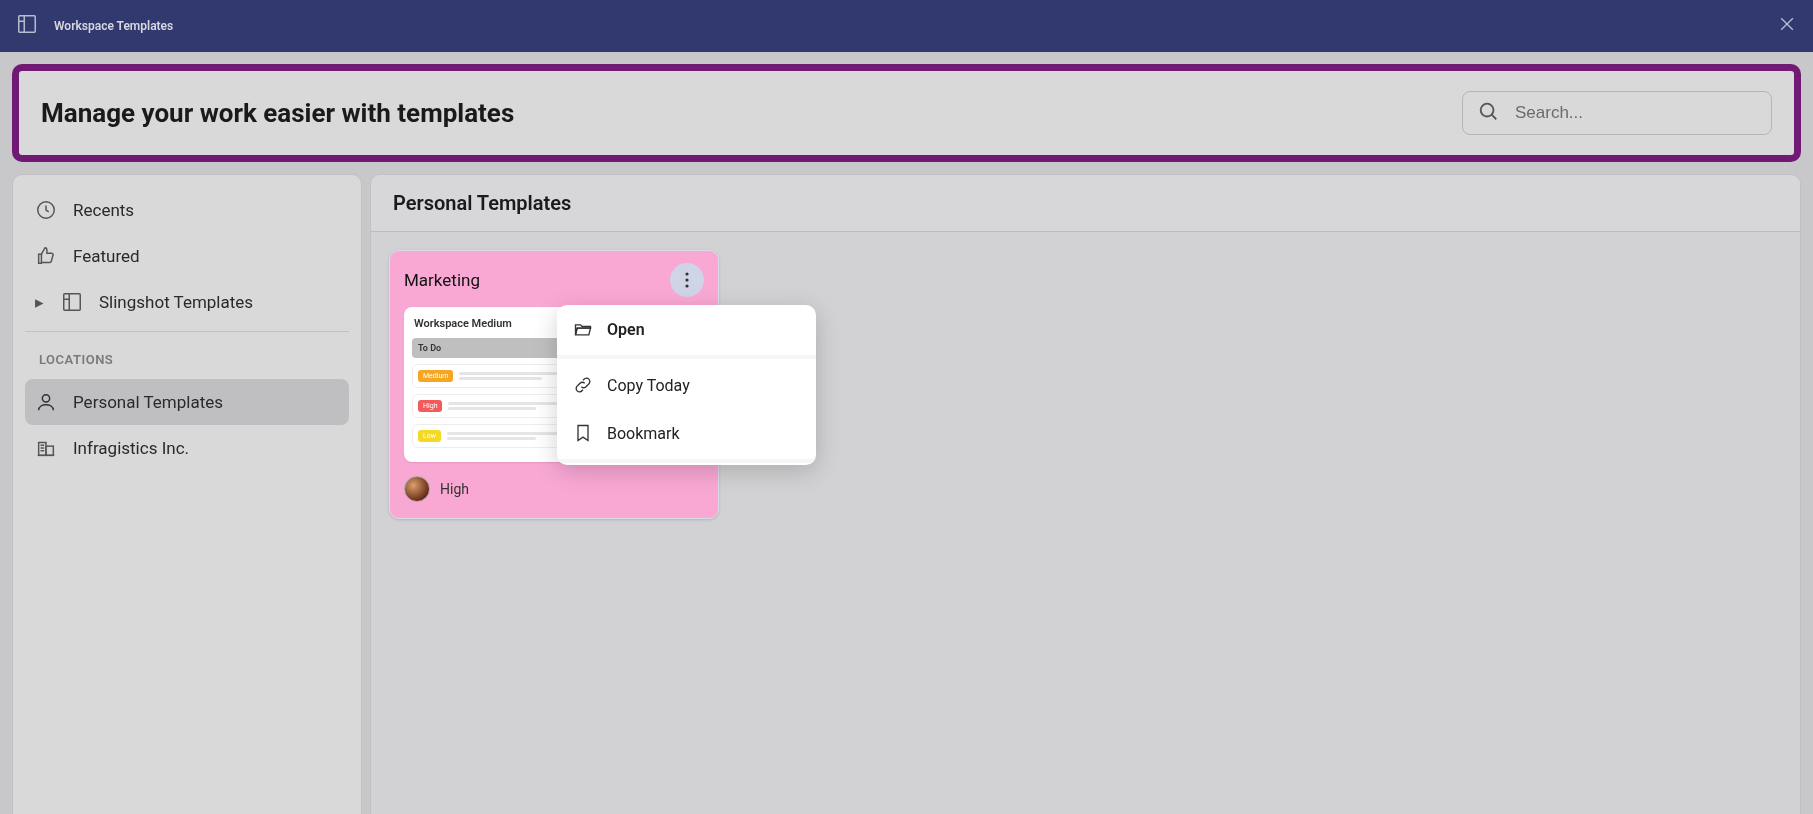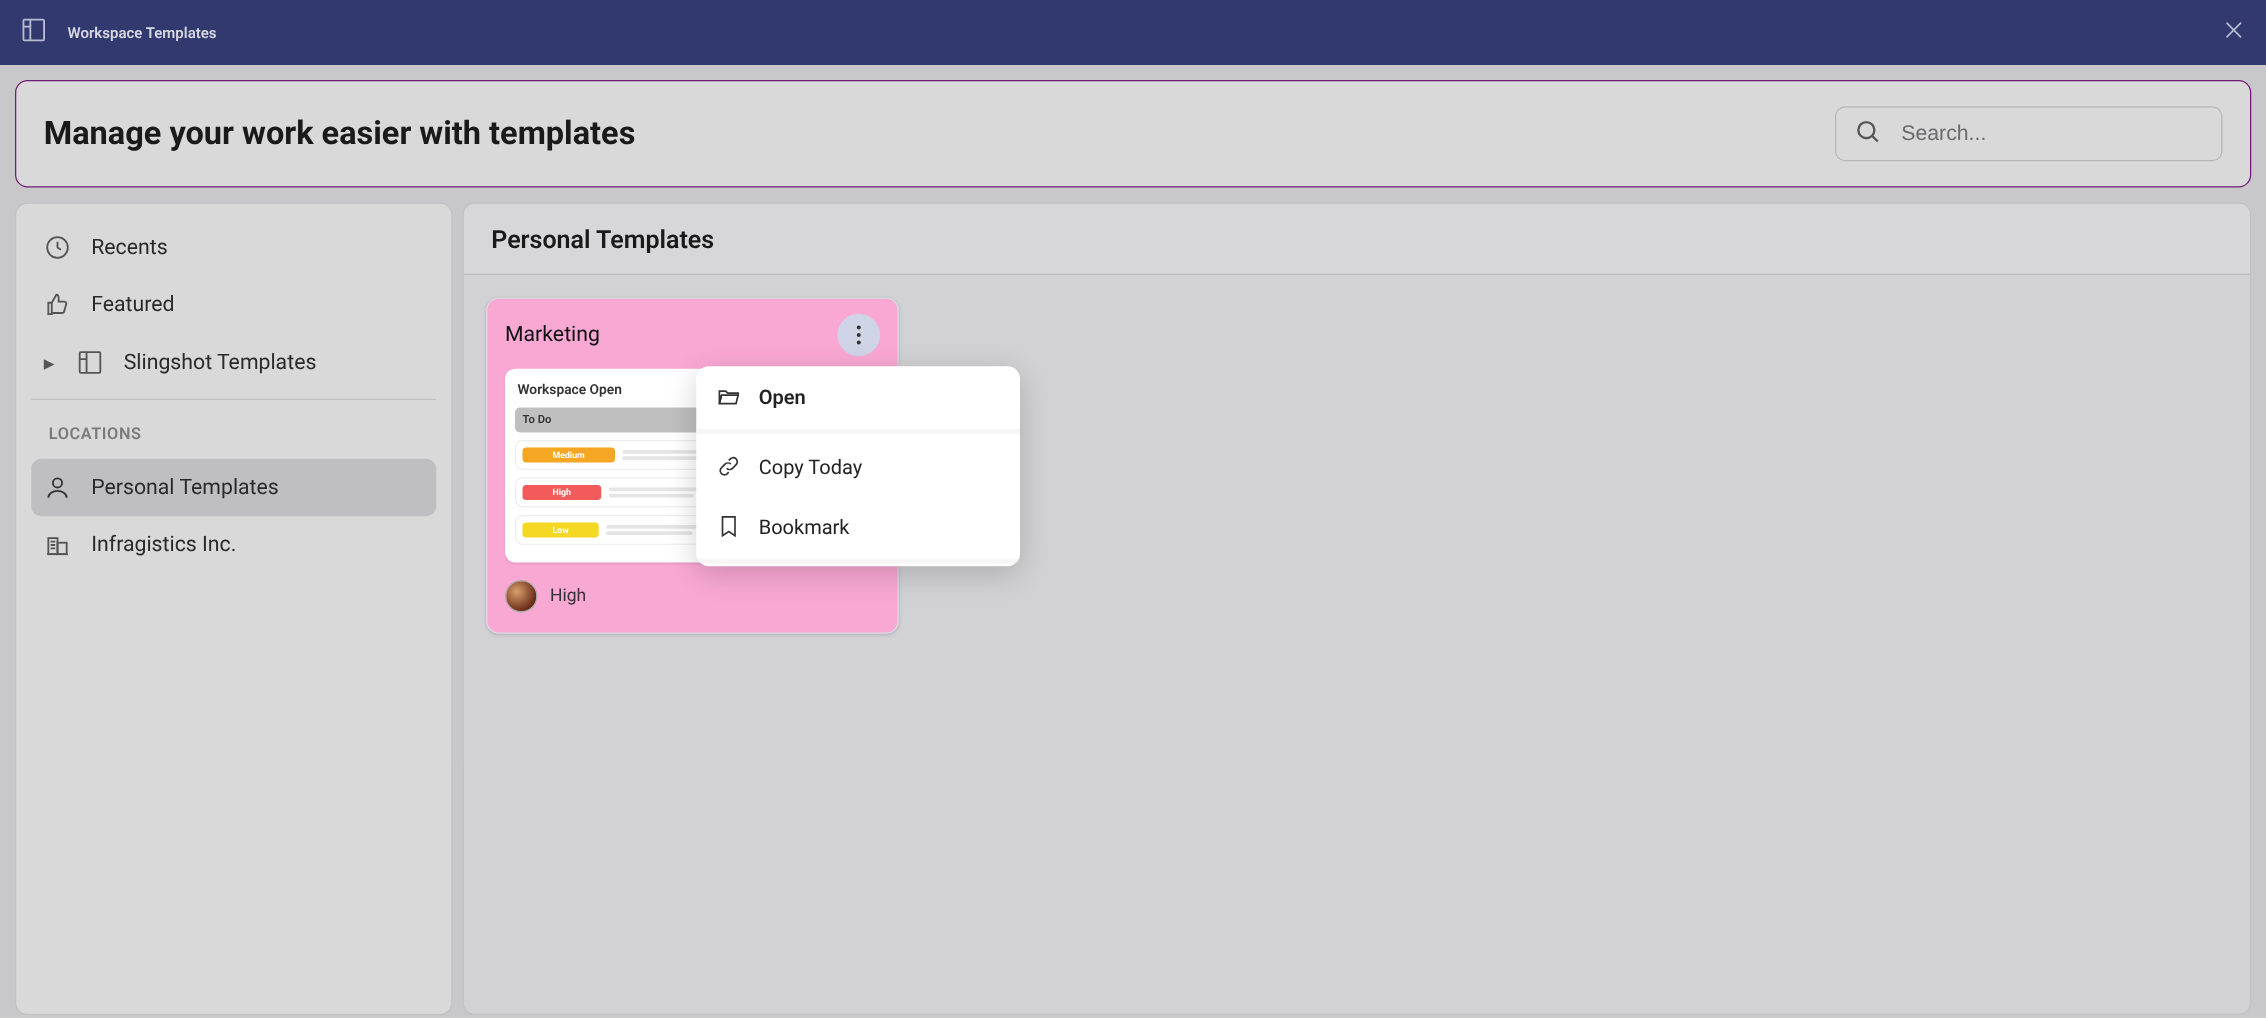--- a/index.html
+++ b/index.html
@@ -29,21 +29,21 @@
     color: #d6d7e0;
     font-size: 12px;
     font-weight: 600;
   }
   .titlebar-close svg { width: 20px; height: 20px; }
   .titlebar-close { cursor: pointer; }
 
   .header-strip {
     margin: 12px;
     background: #d9d9da;
-    border: 1px solid #701a75;
+    border: 7px solid #701a75;
     border-radius: 10px;
     padding: 20px 22px;
     display: flex;
     align-items: center;
     justify-content: space-between;
   }
   .header-title {
     font-size: 26px;
     font-weight: 700;
     color: #1a1a1a;
@@ -169,21 +169,21 @@
     font-size: 9px; font-weight:600; padding:5px 6px;
     border-radius:4px; margin-bottom:6px; color:#333;
   }
   .pcol-todo { background:#bfbfbf; }
   .pcol-in { background:#5ec24a; color:#fff; }
   .ptask {
     background:#fff; border:1px solid #eee; border-radius:6px;
     padding:4px 5px; margin-bottom:6px;
     display:flex; align-items:center; justify-content:space-between;
   }
-  .ptask .badge { font-size:7px; font-weight:700; padding:2px 24px; border-radius:3px; color:#fff;text-align:right; }
+  .ptask .badge { font-size:7px; font-weight:400; padding:2px 5px; border-radius:3px; color:#fff;text-align:right; }
   .b-med { background:#f5a623; }
   .b-high { background:#f15b5b; }
   .b-low { background:#f5d823; color:#333;}
   .b-yellow { background:#f5d823; }
   .b-red { background:#f15b5b; }
   .ptask .bars { flex:1; margin:0 6px; display:flex; flex-direction:column; gap:2px;}
   .ptask .bars span { height:3px; background:#e5e5e5; border-radius:2px;}
   .ptask .bars span:first-child{width:80%;}
   .ptask .bars span:last-child{width:50%;}
   .pavatar { width:14px; height:14px; border-radius:50%; }
@@ -329,21 +329,21 @@
           <span class="card-kebab">
             <svg viewBox="0 0 4 16">
               <circle cx="2" cy="2" r="1.6" fill="#333"></circle>
                 <circle cx="2" cy="8" r="1.6" fill="#333"></circle>
                 <circle cx="2" cy="14" r="1.6" fill="#333"></circle>
             </svg>
           </span>
         </div>
 
         <div class="preview">
-          <div class="preview-title">Workspace Open</div>
+          <div class="preview-title">Workspace Medium</div>
           <div class="preview-cols">
             <div class="pcol">
               <div class="pcol-header pcol-todo">To Do</div>
               <div class="ptask">
                 <span class="badge b-med">Medium</span>
                 <div class="bars">
                     <span></span>
                     <span></span>
                   </div>
                 <span class="pavatar a-org"></span>

